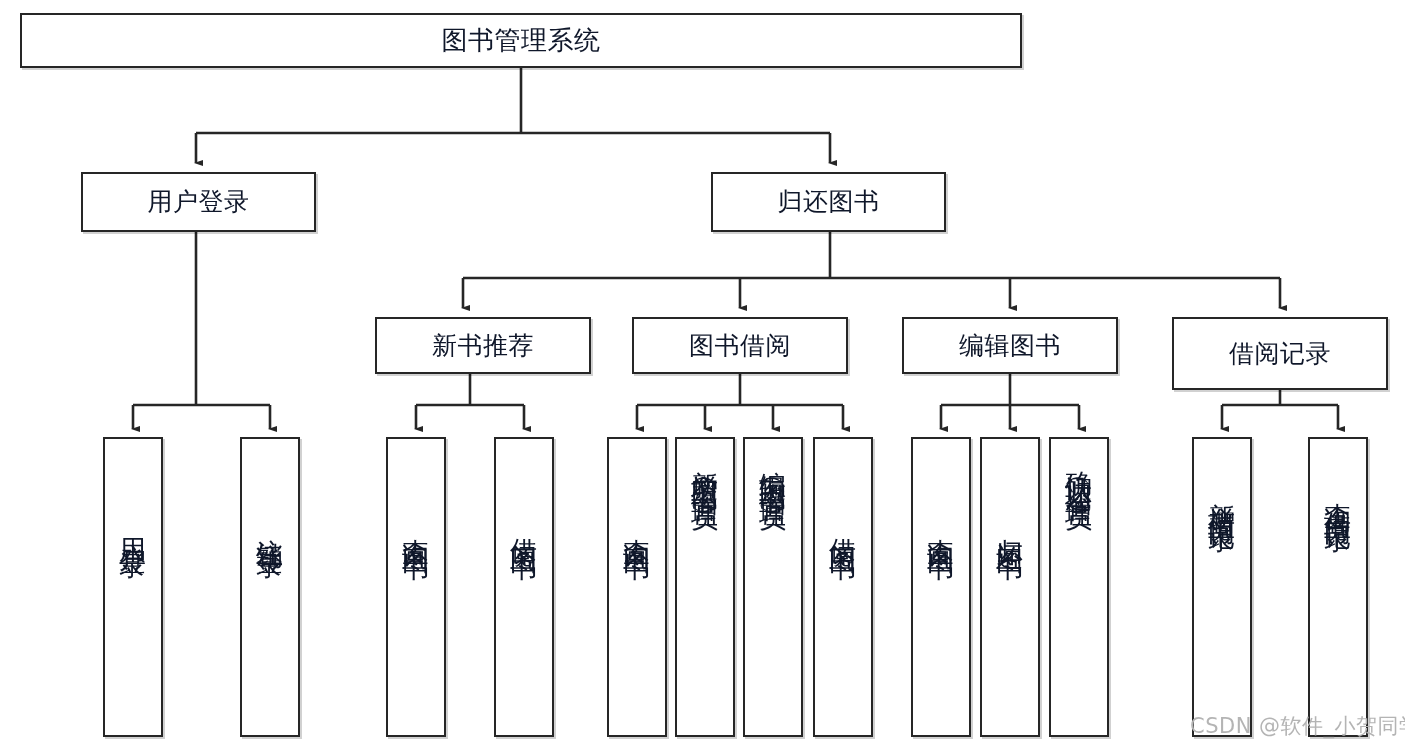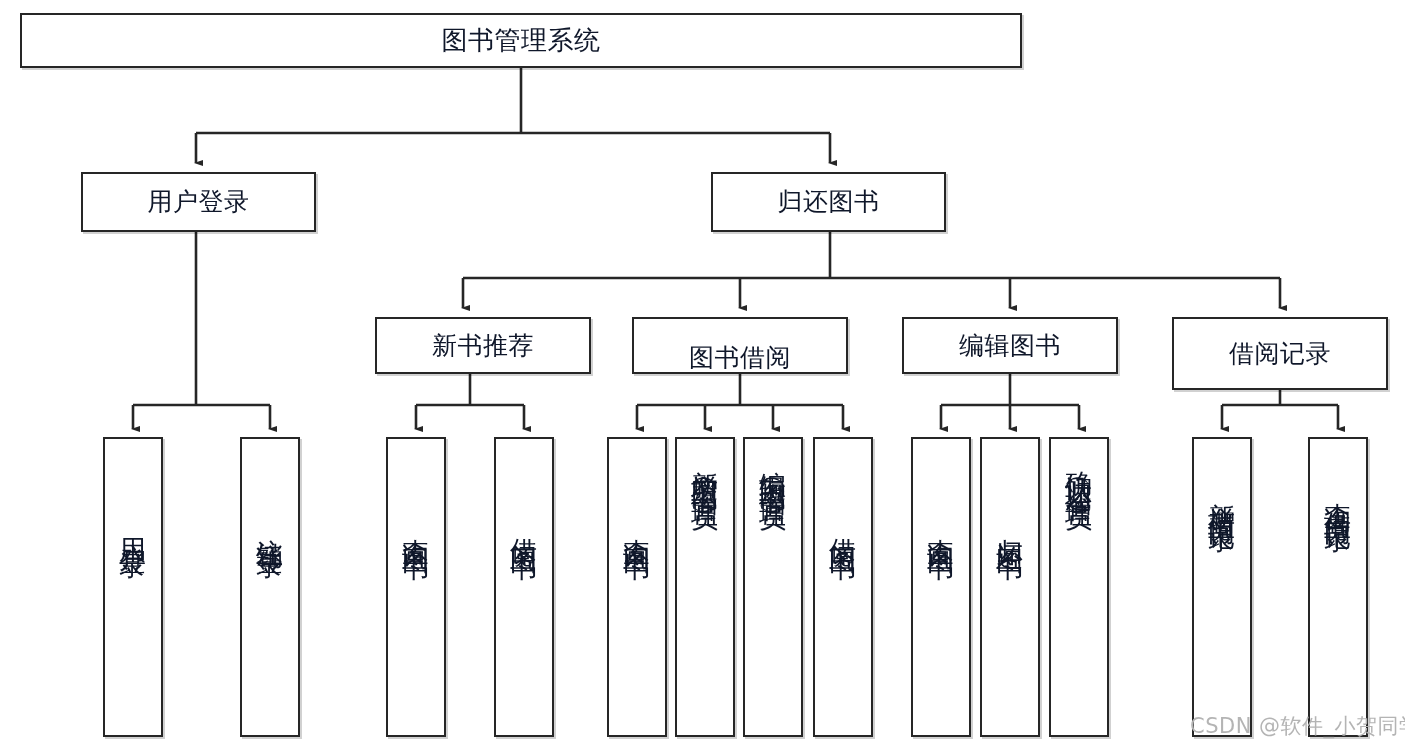--- a/index.html
+++ b/index.html
@@ -133,21 +133,21 @@
   <div class="node h" style="left:81px; top:172px; width:235px; height:60px;">
     <span class="label">用户登录</span>
   </div>
   <div class="node h" style="left:711px; top:172px; width:235px; height:60px;">
     <span class="label">归还图书</span>
   </div>
 
   <div class="node h" style="left:362px; top:317px; width:216px; height:57px;margin-left:13px;">
     <span class="label">新书推荐</span>
   </div>
-  <div class="node h" style="left:632px; top:317px; width:216px; height:57px;align-items:flex-end;">
+  <div class="node h" style="left:632px; top:317px; width:216px; height:57px;">
     <span class="label">图书借阅</span>
   </div>
   <div class="node h" style="left:902px; top:317px; width:216px; height:57px;">
     <span class="label">编辑图书</span>
   </div>
   <div class="node h" style="left:1172px; top:317px; width:216px; height:73px;">
     <span class="label">借阅记录</span>
   </div>
 
   <div class="node v" style="left:103px; top:437px; width:60px; height:300px; padding-top:78px;">

